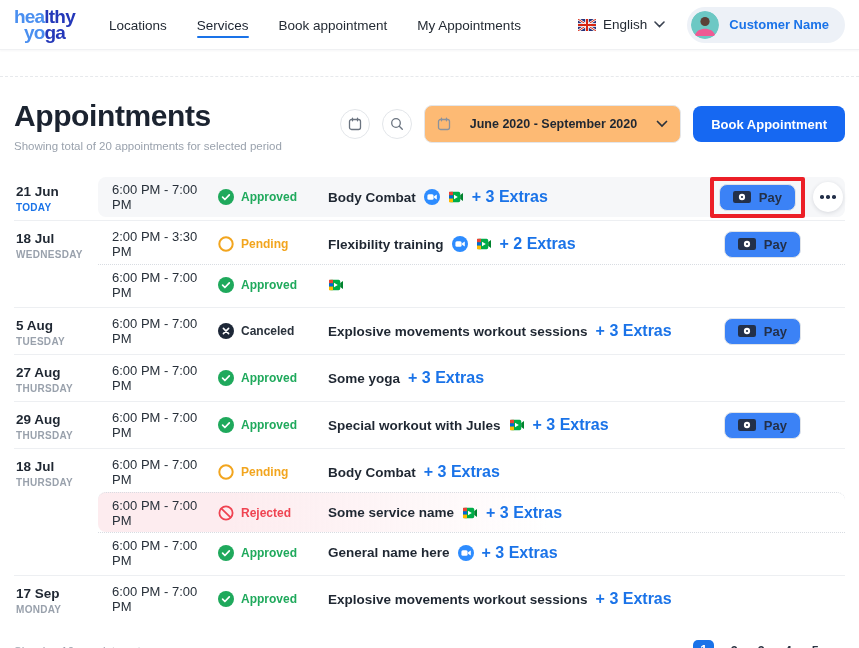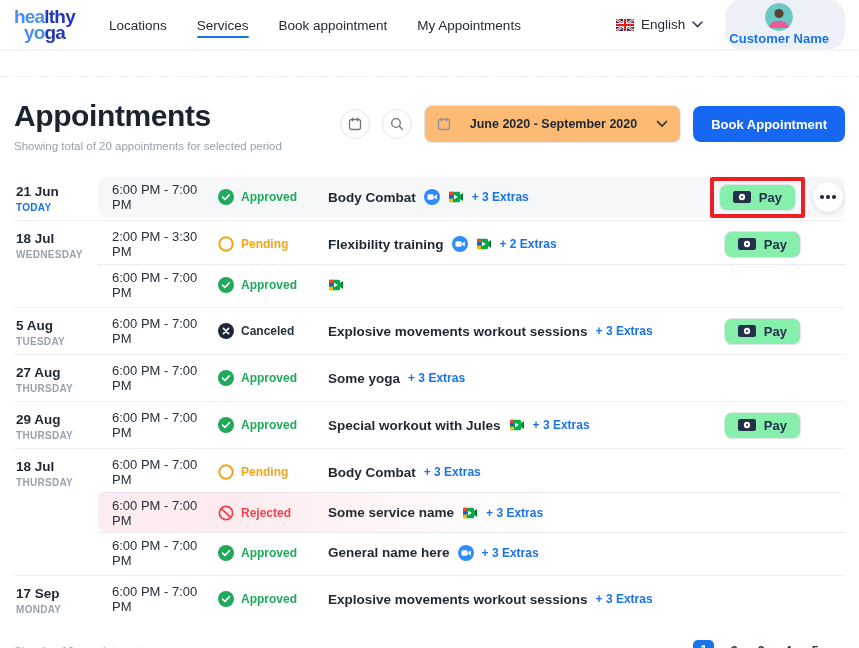--- a/index.html
+++ b/index.html
@@ -10,22 +10,22 @@
   .navbar { height:50px; display:flex; align-items:center; padding:0 14px;
     border-bottom:1px solid #f0f1f3; box-shadow:0 1px 2px rgba(20,30,50,.04); background:#fff; }
   .logo { line-height:.8; font-weight:800; font-size:19px; letter-spacing:-.8px; margin-right:34px; text-align:center; }
   .logo .lt { color:#4a8ff0; } .logo .dk { color:#2438b9; }
   .nav-links { display:flex; gap:30px; align-items:center; }
   .nav-link { font-size:13.5px; color:#242b34; cursor:pointer; position:relative; padding:15px 0 13px; }
   .nav-link.active { color:#1b2330; }
   .nav-link.active::after { content:""; position:absolute; left:0; right:0; bottom:8px; height:2px; background:#1a73e8; border-radius:2px; }
   .nav-right { margin-left:auto; display:flex; align-items:center; gap:22px; }
   .lang { display:flex; align-items:center; gap:7px; font-size:13.5px; color:#242b34; cursor:pointer; }
-  .user-pill { display:flex; align-items:center; gap:0; background:#edf1f7; border-radius:18px;
-    padding:4px 16px 4px 4px; cursor:pointer;flex-direction:column; }
+  .user-pill { display:flex; align-items:center; gap:10px; background:#edf1f7; border-radius:18px;
+    padding:4px 16px 4px 4px; cursor:pointer; }
   .user-pill .name { color:#1a73e8; font-size:13px; font-weight:700; }
   .avatar { width:28px; height:28px; border-radius:50%; overflow:hidden; display:block; }
 
   .dashed-rule { border-top:1px dashed #e7e9ec; margin-top:26px; }
 
   
   .main { padding:0 14px; }
   .page-head { display:flex; justify-content:space-between; align-items:flex-start; padding-top:22px; }
   .page-title { font-size:30px; font-weight:800; color:#1b2330; letter-spacing:-.4px; }
   .page-sub { font-size:11.5px; color:#9aa2ad; margin-top:7px; }
@@ -49,24 +49,24 @@
   .rows { flex:1; padding:3px 0; display:flex; flex-direction:column; }
   .row { display:flex; align-items:center; height:40px; }
   .row + .row { border-top:1px dotted #d8dce2; }
   .row.bg-today { background:#f6f7f9; border-radius:8px; }
   .row.bg-rejected { background:linear-gradient(90deg,#fdecef 0%,#fdecef 18%,rgba(253,236,239,0) 60%); border-radius:8px; }
   .cell-time { width:120px; padding-left:14px; font-size:13px; color:#28303a; }
   .cell-status { width:110px; display:flex; align-items:center; gap:7px; font-size:12px; font-weight:600;text-align:right; }
   .st-approved { color:#1fa95c; } .st-pending { color:#f2a51e; }
   .st-canceled { color:#2a323c; } .st-rejected { color:#ef4351; }
   .cell-service { flex:1; display:flex; align-items:center; gap:8px; font-size:13.5px; font-weight:600; color:#1f2732; }
-  .extras-link { font-size:12px; font-weight:600; color:#1a73e8; cursor:pointer; white-space:nowrap; }
+  .extras-link { font-size:16px; font-weight:600; color:#1a73e8; cursor:pointer; white-space:nowrap; }
   .cell-actions { margin-left:auto; display:flex; align-items:center; gap:8px; padding-right:44px; }
   .cell-actions.with-more { padding-right:2px; }
-  .pay-btn { display:inline-flex; align-items:center; gap:8px; background:#86efac; border:1px solid #e1e4e8;
+  .pay-btn { display:inline-flex; align-items:center; gap:8px; background:#3b82f6; border:1px solid #e1e4e8;
     border-radius:8px; padding:5px 13px; font-size:13px; font-weight:700; color:#233049; cursor:pointer; font-family:inherit; }
   .red-box { display:inline-flex; border:4px solid #ec1f27; padding:3px 5px; border-radius:2px; }
   .more-btn { width:30px; height:30px; border-radius:50%; background:#fff; border:none;
     box-shadow:0 1px 4px rgba(25,35,55,.14); display:flex; align-items:center; justify-content:center; gap:2.5px; cursor:pointer; }
   .more-btn i { width:3.5px; height:3.5px; border-radius:50%; background:#233049; display:block; }
 
   
   .foot { display:flex; justify-content:space-between; align-items:center; margin-top:18px; }
   .foot-note { font-size:11.5px; color:#9aa2ad; }
   .pager { display:flex; align-items:center; gap:13px; }

